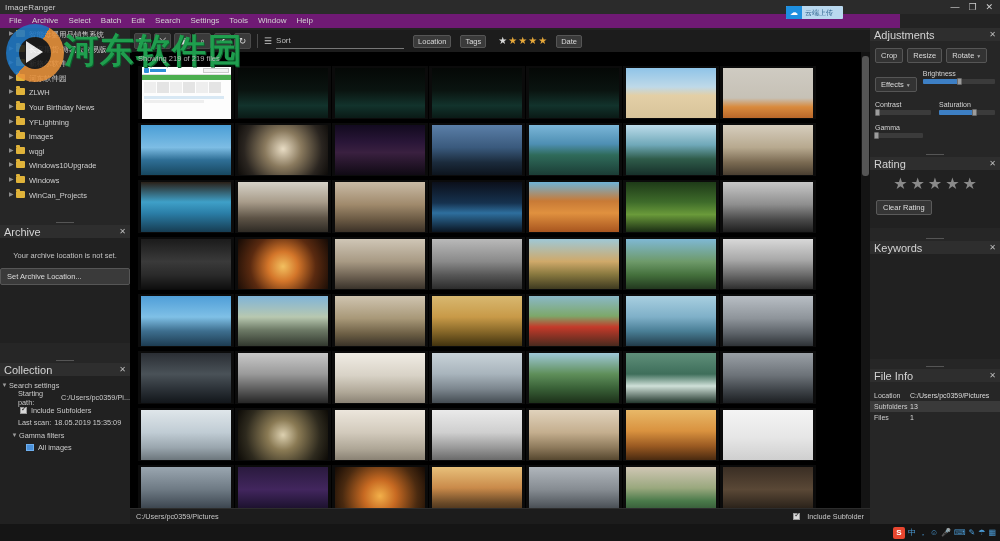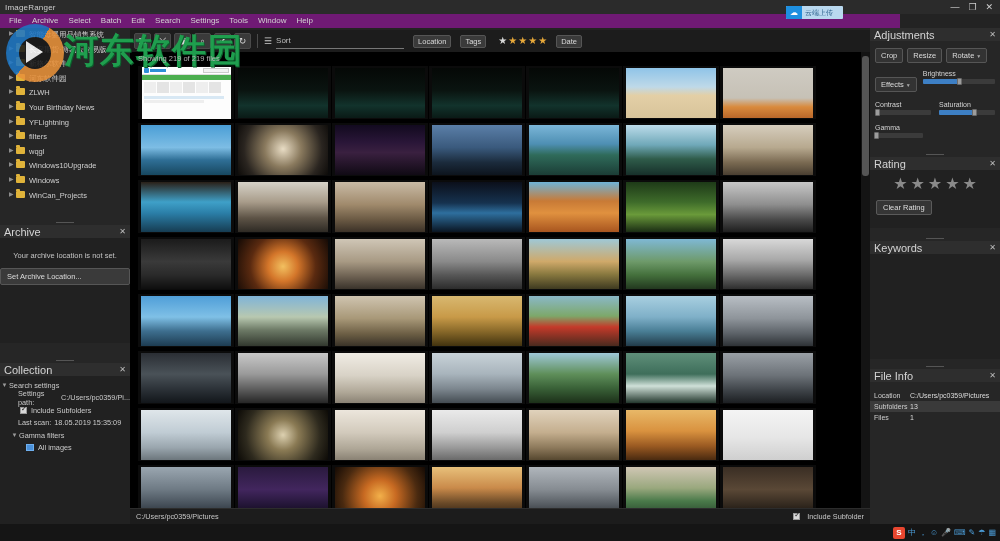--- a/index.html
+++ b/index.html
@@ -351,21 +351,21 @@
           <span class="tree-label">Your Birthday News</span>
         </div>
         <div class="tree-item">
           <span class="tri">▶</span>
           <span class="folder-ic"></span>
           <span class="tree-label">YFLightning</span>
         </div>
         <div class="tree-item">
           <span class="tri">▶</span>
           <span class="folder-ic"></span>
-          <span class="tree-label">filters</span>
+          <span class="tree-label">images</span>
         </div>
         <div class="tree-item">
           <span class="tri">▶</span>
           <span class="folder-ic"></span>
           <span class="tree-label">wqgl</span>
         </div>
         <div class="tree-item">
           <span class="tri">▶</span>
           <span class="folder-ic"></span>
           <span class="tree-label">Windows10Upgrade</span>
@@ -399,21 +399,21 @@
       <div class="panel-head">
         <span class="pt">Collection</span>
         <span class="px">✕</span>
       </div>
       <div class="panel-body" style="height:165px; padding-top:3px;">
         <div class="coll-row">
           <span class="coll-tri">▼</span>
           <span>Search settings</span>
         </div>
         <div class="coll-row" style="padding-left:18px;">
-          <span>Settings path:</span>
+          <span>Starting path:</span>
           <span style="margin-left:3px;">C:/Users/pc0359/Pi...</span>
         </div>
         <div class="coll-row" style="padding-left:20px;">
           <span class="chkbox"></span>
           <span>Include Subfolders</span>
         </div>
         <div class="coll-row" style="padding-left:18px;">
           <span>Last scan:</span>
           <span style="margin-left:3px;">18.05.2019 15:35:09</span>
         </div>

